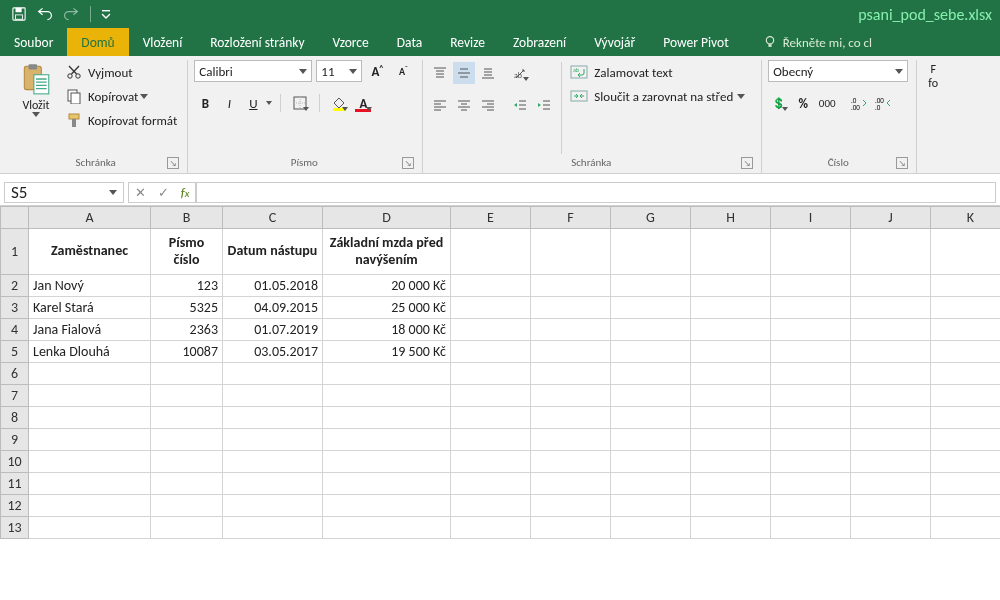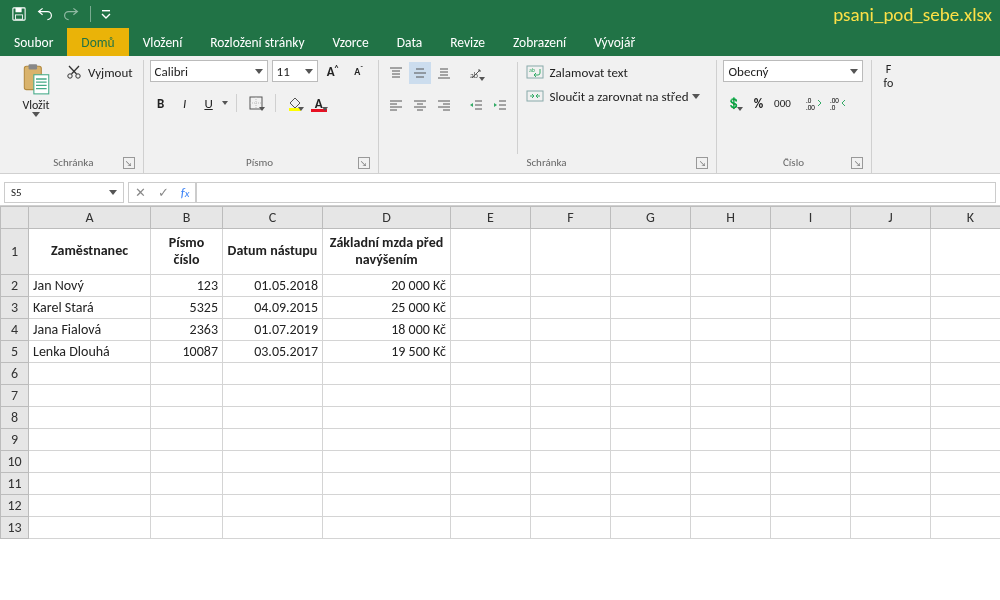--- a/index.html
+++ b/index.html
@@ -37,22 +37,22 @@
     display:flex; align-items:center; justify-content:center;
     margin-right: 4px;
     border-radius:2px;
     cursor:pointer;
   }
   .qa-btn svg { display:block; }
   .qa-sep { width:1px; height:16px; background:rgba(255,255,255,.4); margin:0 4px; }
   .titlebar .doc-title {
     flex: 0 0 auto;
     margin-left: auto;
-    color:#fde047;
-    font-size:19px;
+    color:#86efac;
+    font-size:16px;
     padding-right:0;
   }
   
   .menutabs {
     height: 28px;
     background: var(--excel-green);
     display: flex;
     align-items: stretch;
     color: #fff;
   }
@@ -158,21 +158,21 @@
     background:#fff;
     margin-top:6px;
   }
   .namebox {
     width:120px;
     border:1px solid #ccc;
     margin:2px 4px 2px 4px;
     display:flex;
     align-items:center;
     padding:0 6px;
-    font-size:11px;
+    font-size:17px;
     background:#fff;
     gap:32px;
   }
   .namebox .caret { margin-left:auto; width:0;height:0;
     border-left:4px solid transparent;border-right:4px solid transparent;border-top:5px solid #555; }
   .fx-btns {
     display:flex; align-items:center;
     border:1px solid #ccc;
     margin:2px 0;
     padding:0 6px;
@@ -274,20 +274,28 @@
 <div class="menutabs">
   <div class="tab">Soubor</div>
   <div class="tab active">Domů</div>
   <div class="tab">Vložení</div>
   <div class="tab">Rozložení stránky</div>
   <div class="tab">Vzorce</div>
   <div class="tab">Data</div>
   <div class="tab">Revize</div>
   <div class="tab">Zobrazení</div>
   <div class="tab">Vývojář</div>
+  <div class="tab">Power Pivot</div>
+  <div class="tell-me">
+    <svg width="14" height="14" viewBox="0 0 16 16">
+        <circle cx="8" cy="6" r="4.2" fill="none" stroke="#d9ead3" stroke-width="1.3"></circle>
+        <rect x="6.2" y="10.5" width="3.6" height="3" fill="#d9ead3"></rect>
+      </svg>
+    <span>Řekněte mi, co cl</span>
+  </div>
 </div>
 
 <div class="ribbon">
 
   <div class="group">
     <div class="group-body">
       <div class="bigbtn">
         <span class="icon">
           <svg width="34" height="34" viewBox="0 0 32 32">
               <rect x="5" y="4" width="16" height="22" rx="2" fill="#d9b36c" stroke="#b38a3f"></rect>
@@ -302,20 +310,37 @@
           </svg>
       </div>
       <div class="col" style="margin-left:4px;">
         <div class="rowbtn">
           <svg width="16" height="16" viewBox="0 0 16 16">
               <circle cx="4" cy="12" r="2.2" fill="none" stroke="#333"></circle>
               <circle cx="12" cy="12" r="2.2" fill="none" stroke="#333"></circle>
               <path d="M5.5 10 L13 2 M10.5 10 L3 2" stroke="#333" stroke-width="1.3"></path>
             </svg>
           <span>Vyjmout</span>
+        </div>
+        <div class="rowbtn">
+          <svg width="16" height="16" viewBox="0 0 16 16">
+              <rect x="2" y="2" width="9" height="11" fill="#fff" stroke="#555"></rect>
+              <rect x="5" y="5" width="9" height="11" fill="#fff" stroke="#555"></rect>
+            </svg>
+          <span>Kopírovat</span>
+          <svg width="8" height="5" viewBox="0 0 8 5" style="margin-left:2px;">
+              <path d="M0 0 L4 5 L8 0" fill="#555"></path>
+            </svg>
+        </div>
+        <div class="rowbtn">
+          <svg width="16" height="16" viewBox="0 0 16 16">
+              <rect x="3" y="2" width="10" height="5" fill="#e7c56a" stroke="#b38a3f"></rect>
+              <rect x="6" y="7" width="4" height="8" fill="#888"></rect>
+            </svg>
+          <span>Kopírovat formát</span>
         </div>
       </div>
     </div>
     <div class="group-label">
       <span>Schránka</span>
       <span class="launcher">↘</span>
     </div>
   </div>
 
   <div class="group" style="min-width:220px;gap:28px;">
@@ -513,21 +538,21 @@
 </div>
 
 <div class="formulabar">
   <div class="namebox">
     <span>S5</span>
     <span class="caret"></span>
   </div>
   <div class="fx-btns">
     <span style="cursor:pointer;">✕</span>
     <span style="cursor:pointer;">✓</span>
-    <span style="cursor:pointer;font-style:italic;color:#3b82f6;">f<small>x</small></span>
+    <span style="cursor:pointer;font-style:italic;color:#4d7c0f;">f<small>x</small></span>
   </div>
   <div class="fx-input">
     <span></span>
   </div>
 </div>
 
 <div class="gridwrap">
   <table class="grid">
     <colgroup>
       <col style="width:28px">

